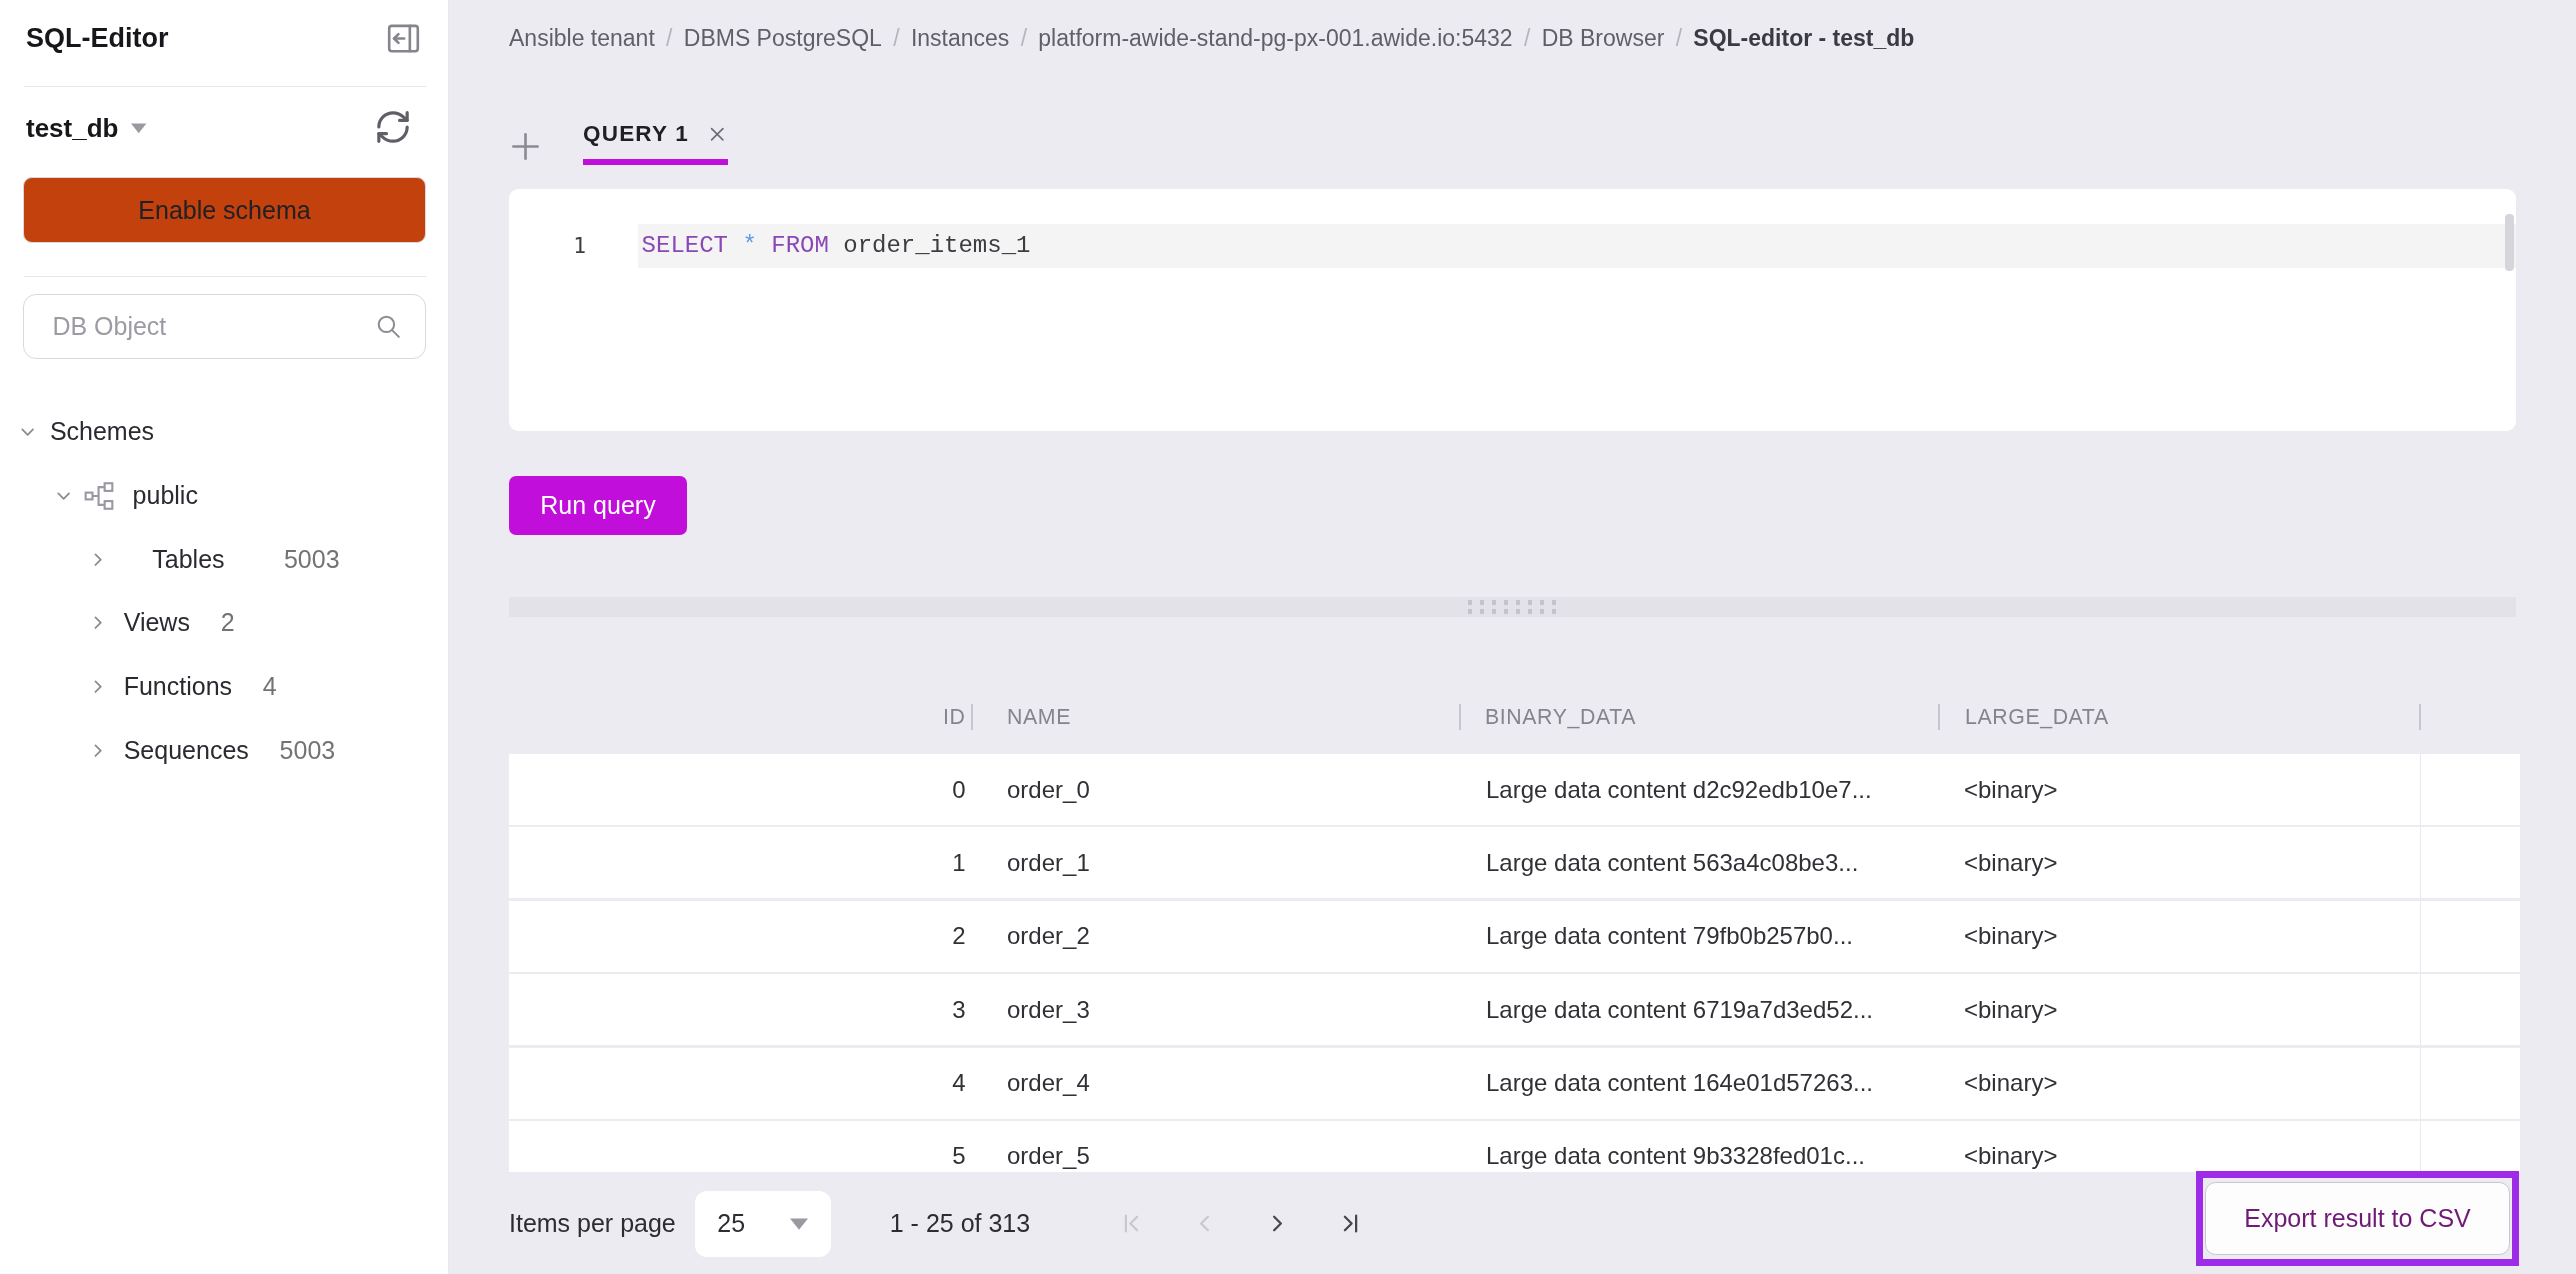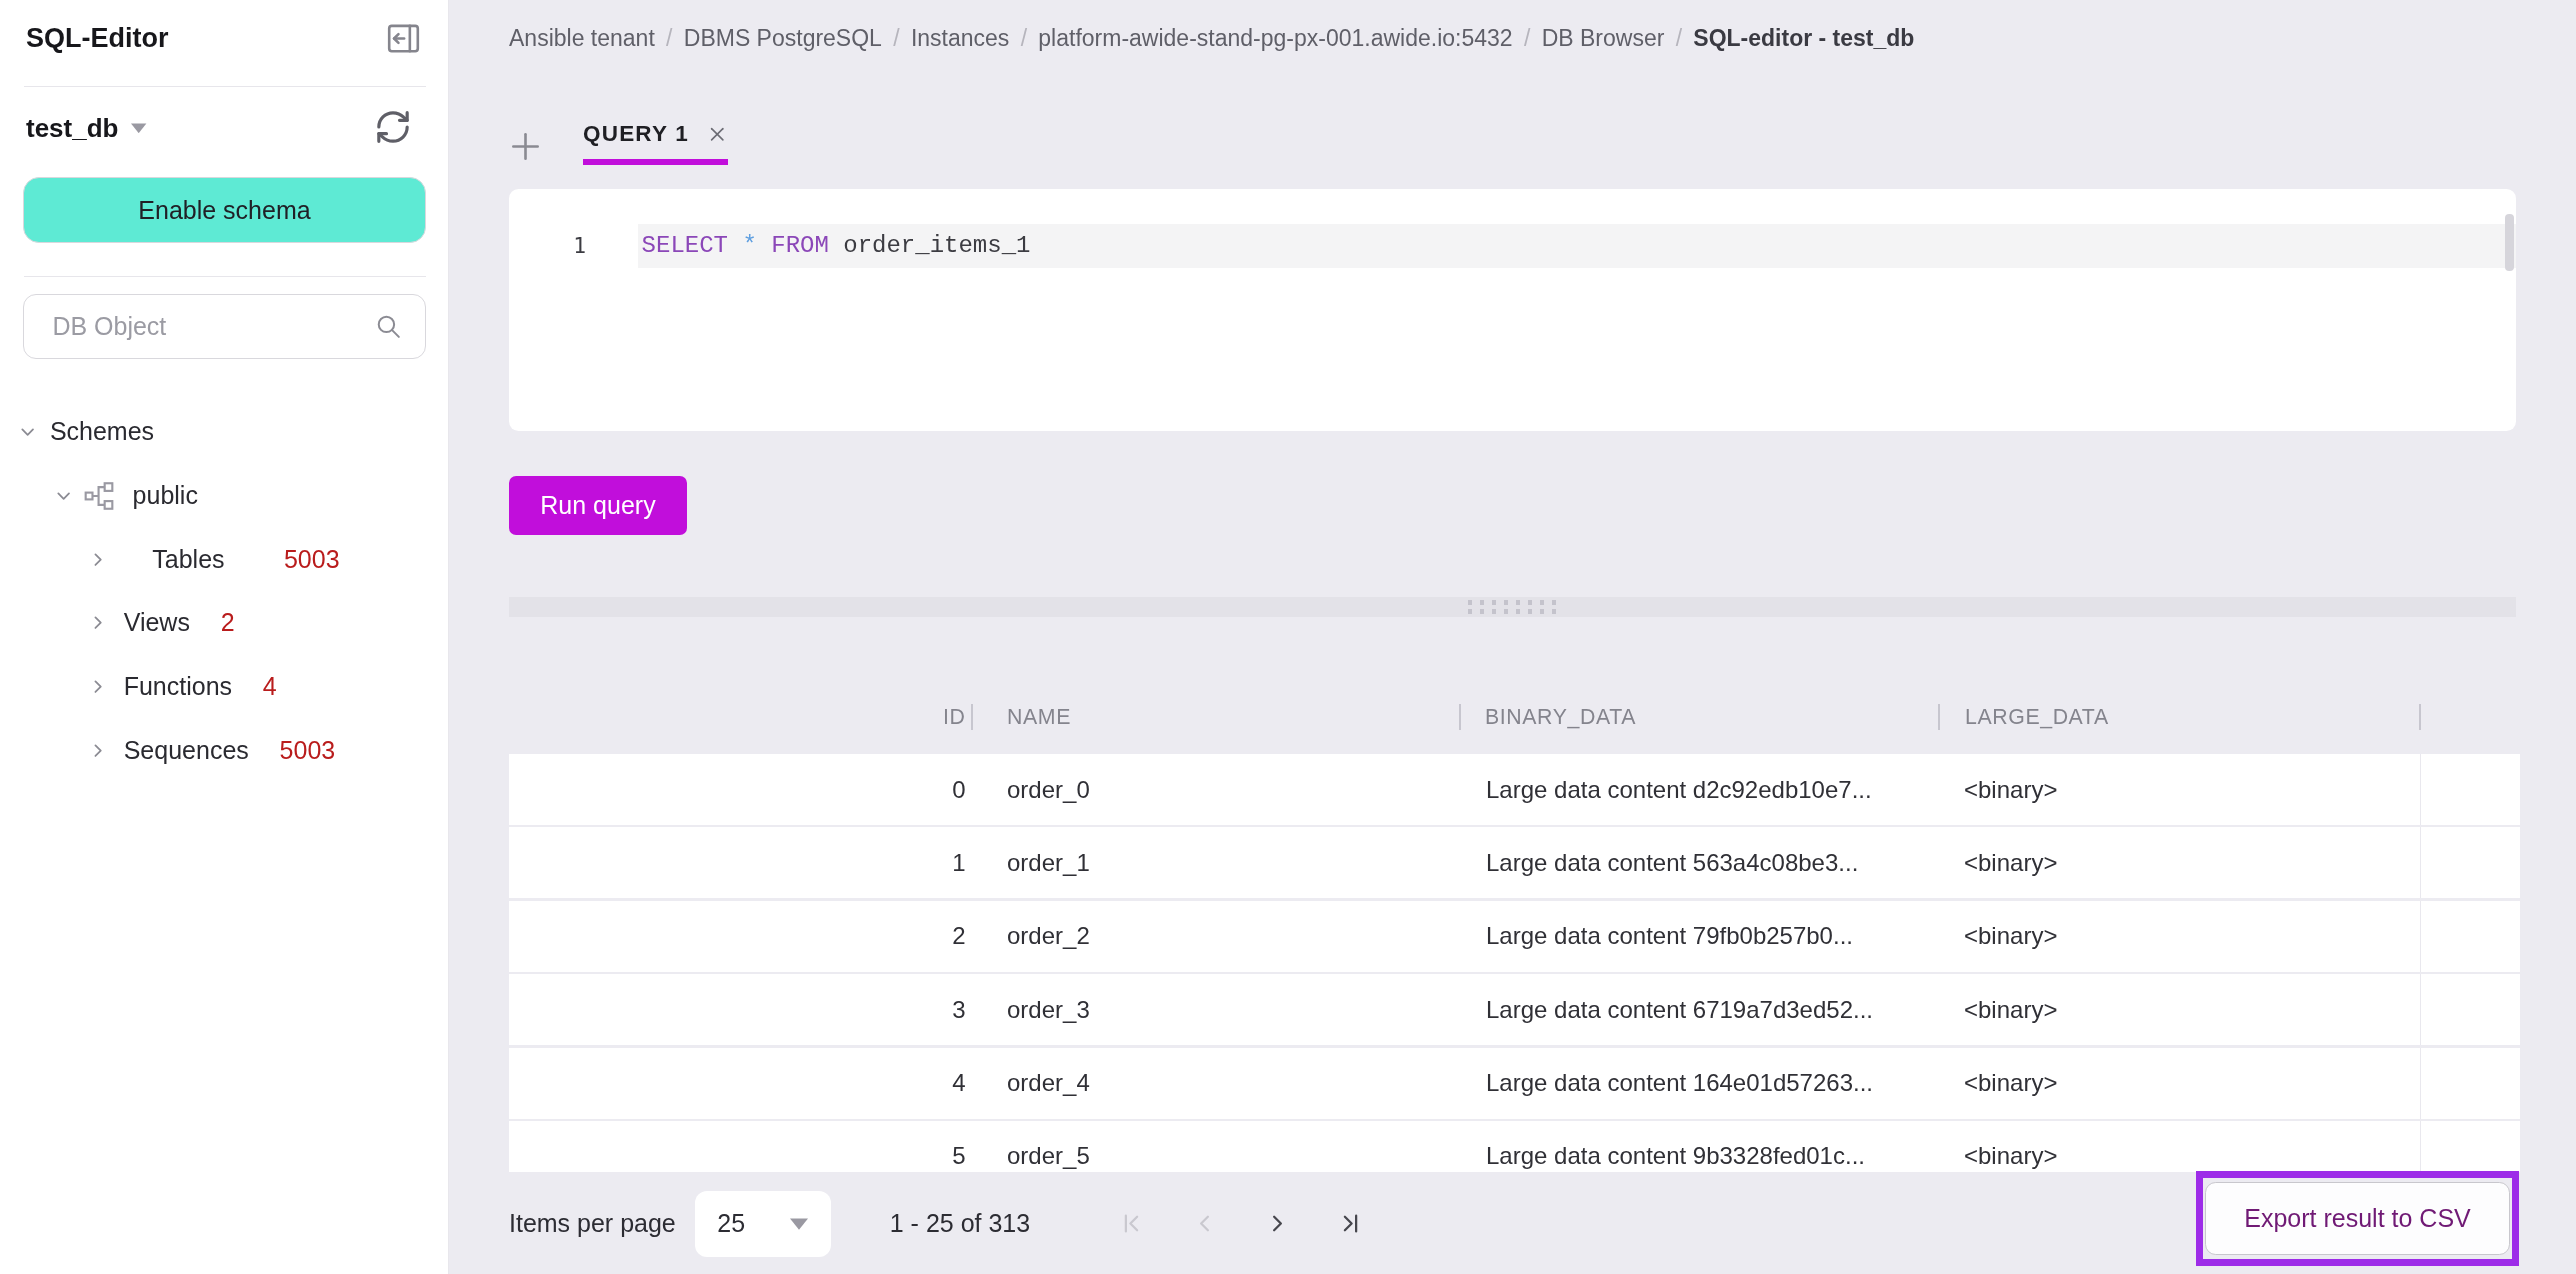--- a/index.html
+++ b/index.html
@@ -26,30 +26,30 @@
   
   .sidebar{position:absolute;left:0;top:0;width:449px;height:1275px;background:#ffffff;
     border-right:1.2px solid #e8e7ec;box-sizing:border-box;}
   .sidebar-title{position:absolute;left:26px;top:22.5px;font-size:27px;font-weight:700;color:#17171b;}
   .collapse-btn{position:absolute;left:384px;top:19px;width:39px;height:39px;background:none;border:none;cursor:pointer;padding:0;}
   .divider{position:absolute;left:24px;width:402px;height:1.2px;background:var(--border);}
   .d1{top:86px;} .d2{top:276px;}
   .db-selector{position:absolute;left:26px;top:109px;height:38px;display:flex;align-items:center;gap:13px;cursor:pointer;}
   .db-name{font-size:26px;font-weight:700;color:#17171b;}
   .refresh-btn{position:absolute;left:373px;top:107px;width:40px;height:40px;background:none;border:none;cursor:pointer;padding:0;}
-  .enable-btn{position:absolute;left:23px;top:177px;width:403px;height:66px;background:#5eead4;
-    border:1.2px solid #d9d8dd;border-radius:16px;font-size:25px;color:#202026;font-family:inherit;cursor:pointer;}
+  .enable-btn{position:absolute;left:23px;top:177px;width:403px;height:66px;background:#c2410c;
+    border:1.2px solid #d9d8dd;border-radius:9px;font-size:25px;color:#202026;font-family:inherit;cursor:pointer;}
   .search-wrap{position:absolute;left:23px;top:294px;width:403px;height:65px;}
   .search-input{width:100%;height:100%;box-sizing:border-box;border:1.2px solid #d9d8dd;border-radius:13px;
     padding:0 71px 0 28.4px;font-size:25px;font-family:inherit;color:#2c2c33;outline:none;background:#fff;}
   .search-input::placeholder{color:#9b9ba3;}
   .search-icon{position:absolute;right:24px;top:18.4px;}
 
   .tree-row{position:absolute;left:0;height:41px;display:flex;align-items:center;cursor:pointer;font-size:25px;color:#2a2a30;}
-  .tree-count{color:#b91c1c;margin-left:15.4px;}
+  .tree-count{color:#737373;margin-left:15.4px;}
   .t-schemes{top:411px;padding-left:16.6px;gap:12px;}
   .t-public{top:475px;padding-left:53px;gap:8px;}
   .t-public .schema-icon{margin-right:8.3px;}
   .tree-child{padding-left:87px;gap:15.4px;}
 
   
   .main{position:absolute;left:449px;top:0;width:2127px;height:1275px;}
 
   .breadcrumb{position:absolute;left:60px;top:25px;font-size:23px;color:#5f5f68;display:flex;flex-wrap:nowrap;align-items:center;white-space:nowrap;}
   .bc-item{cursor:pointer;}

